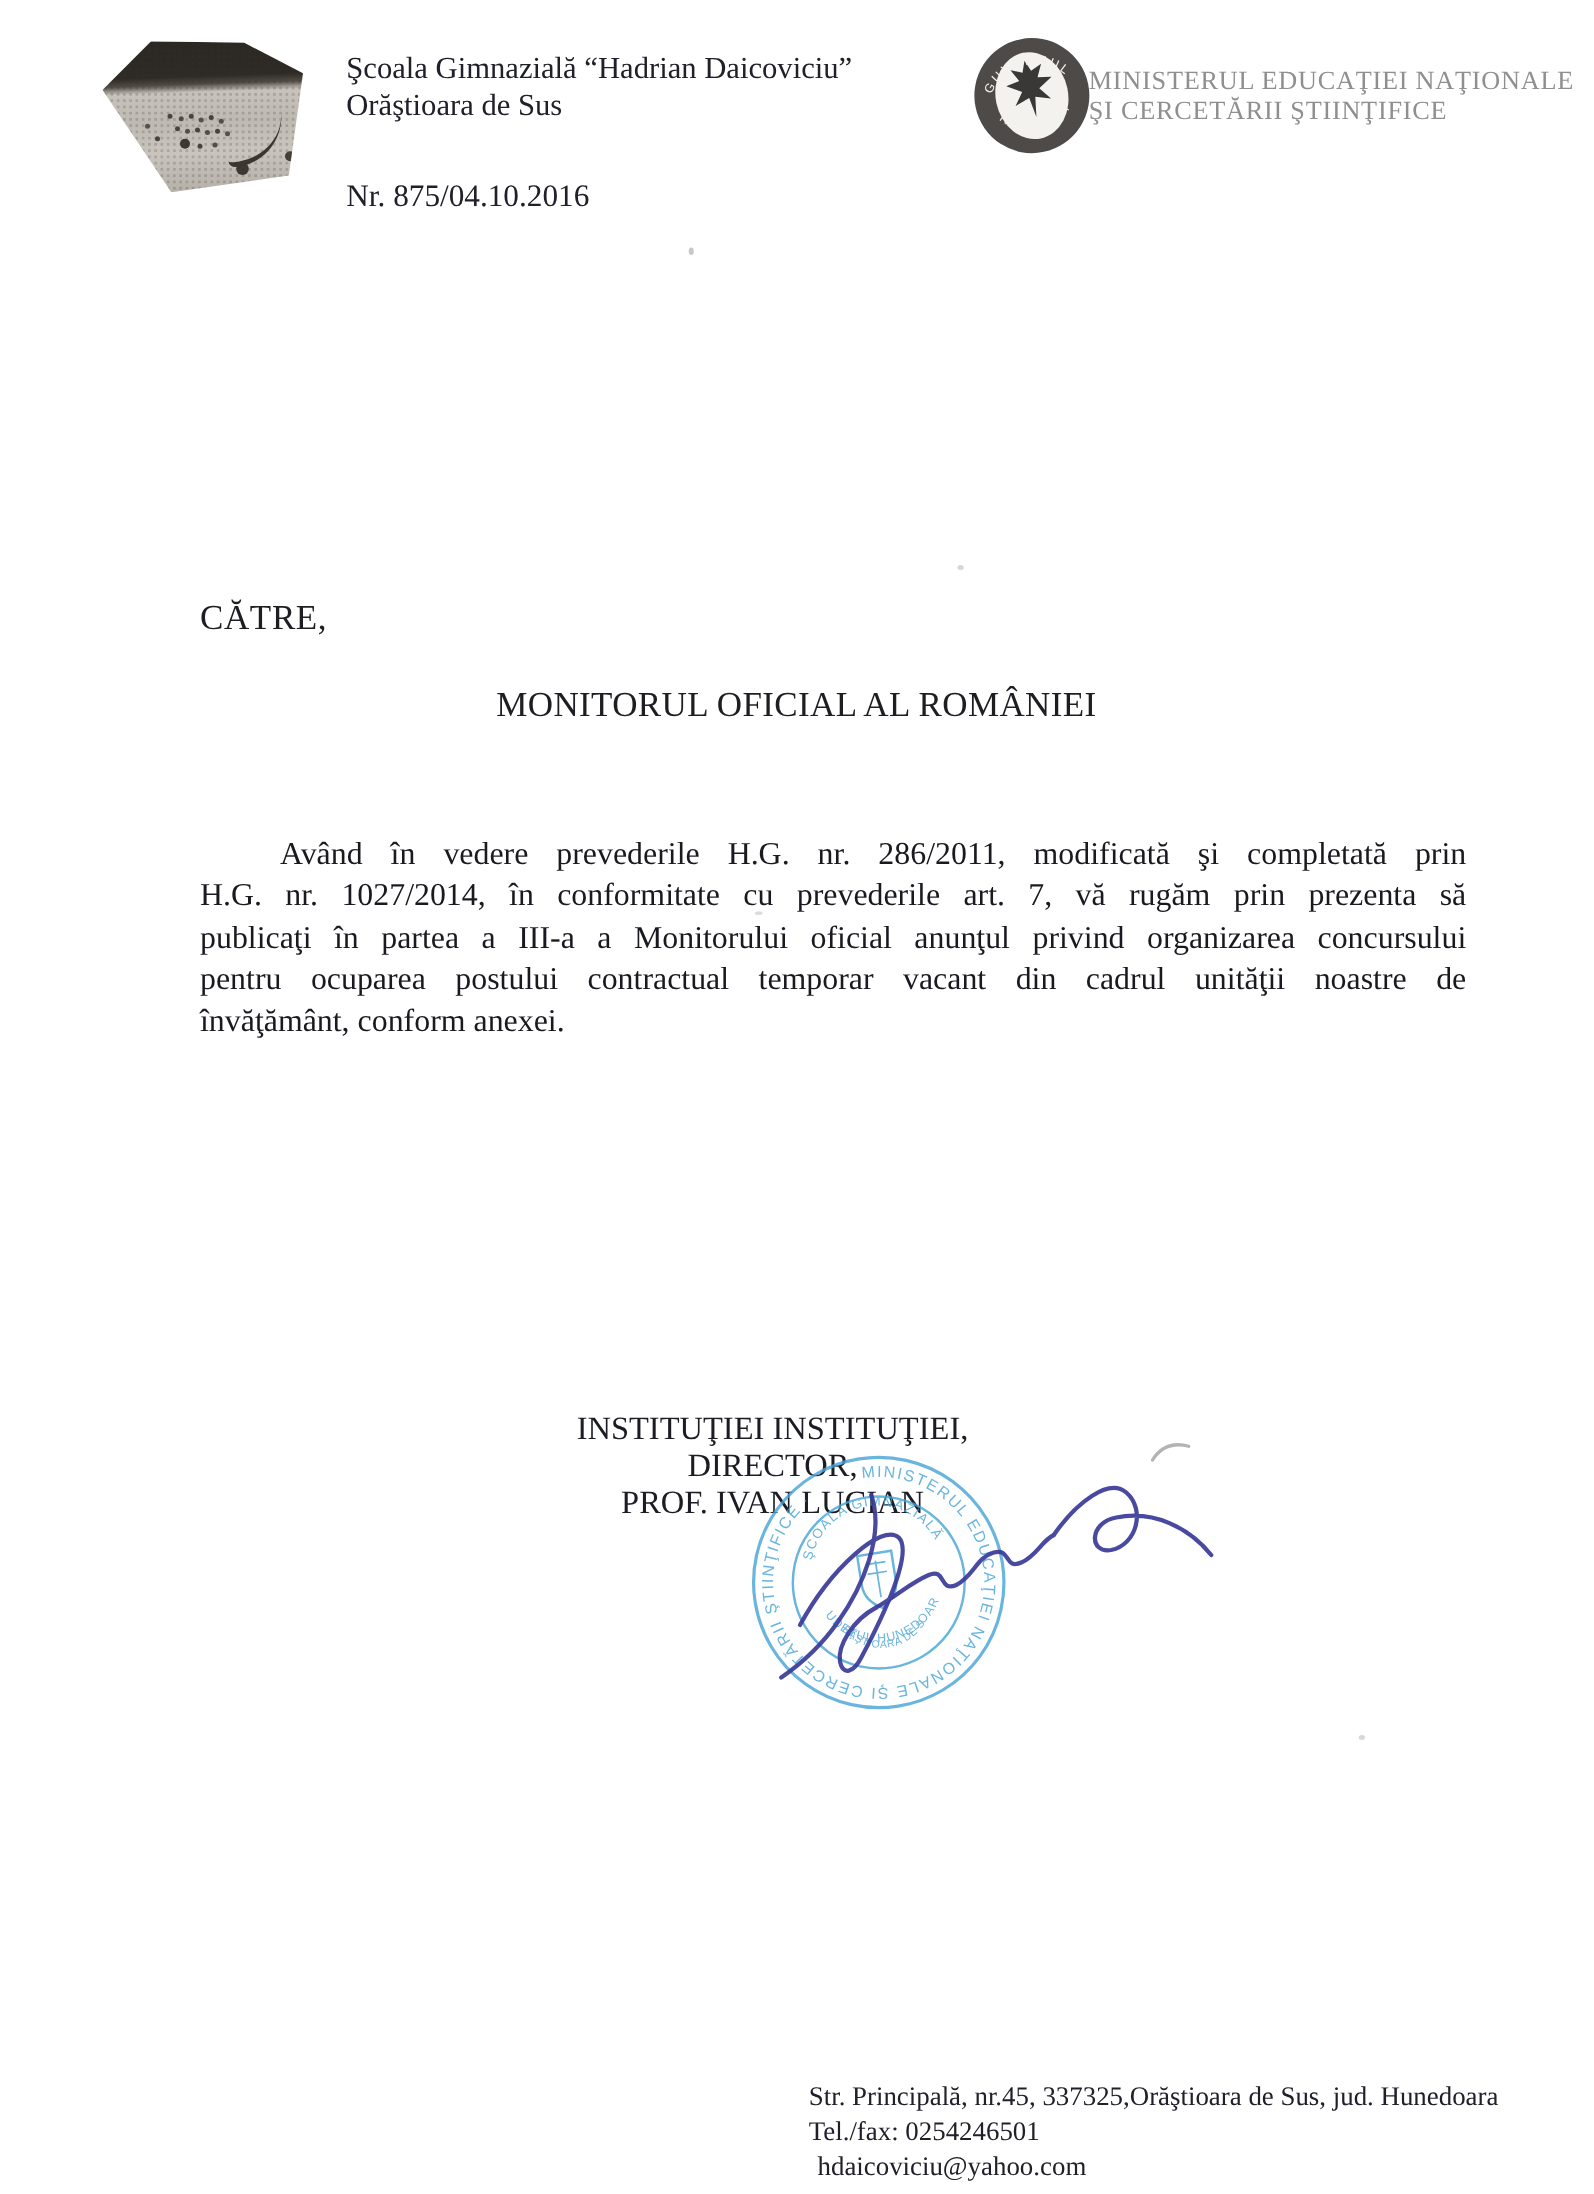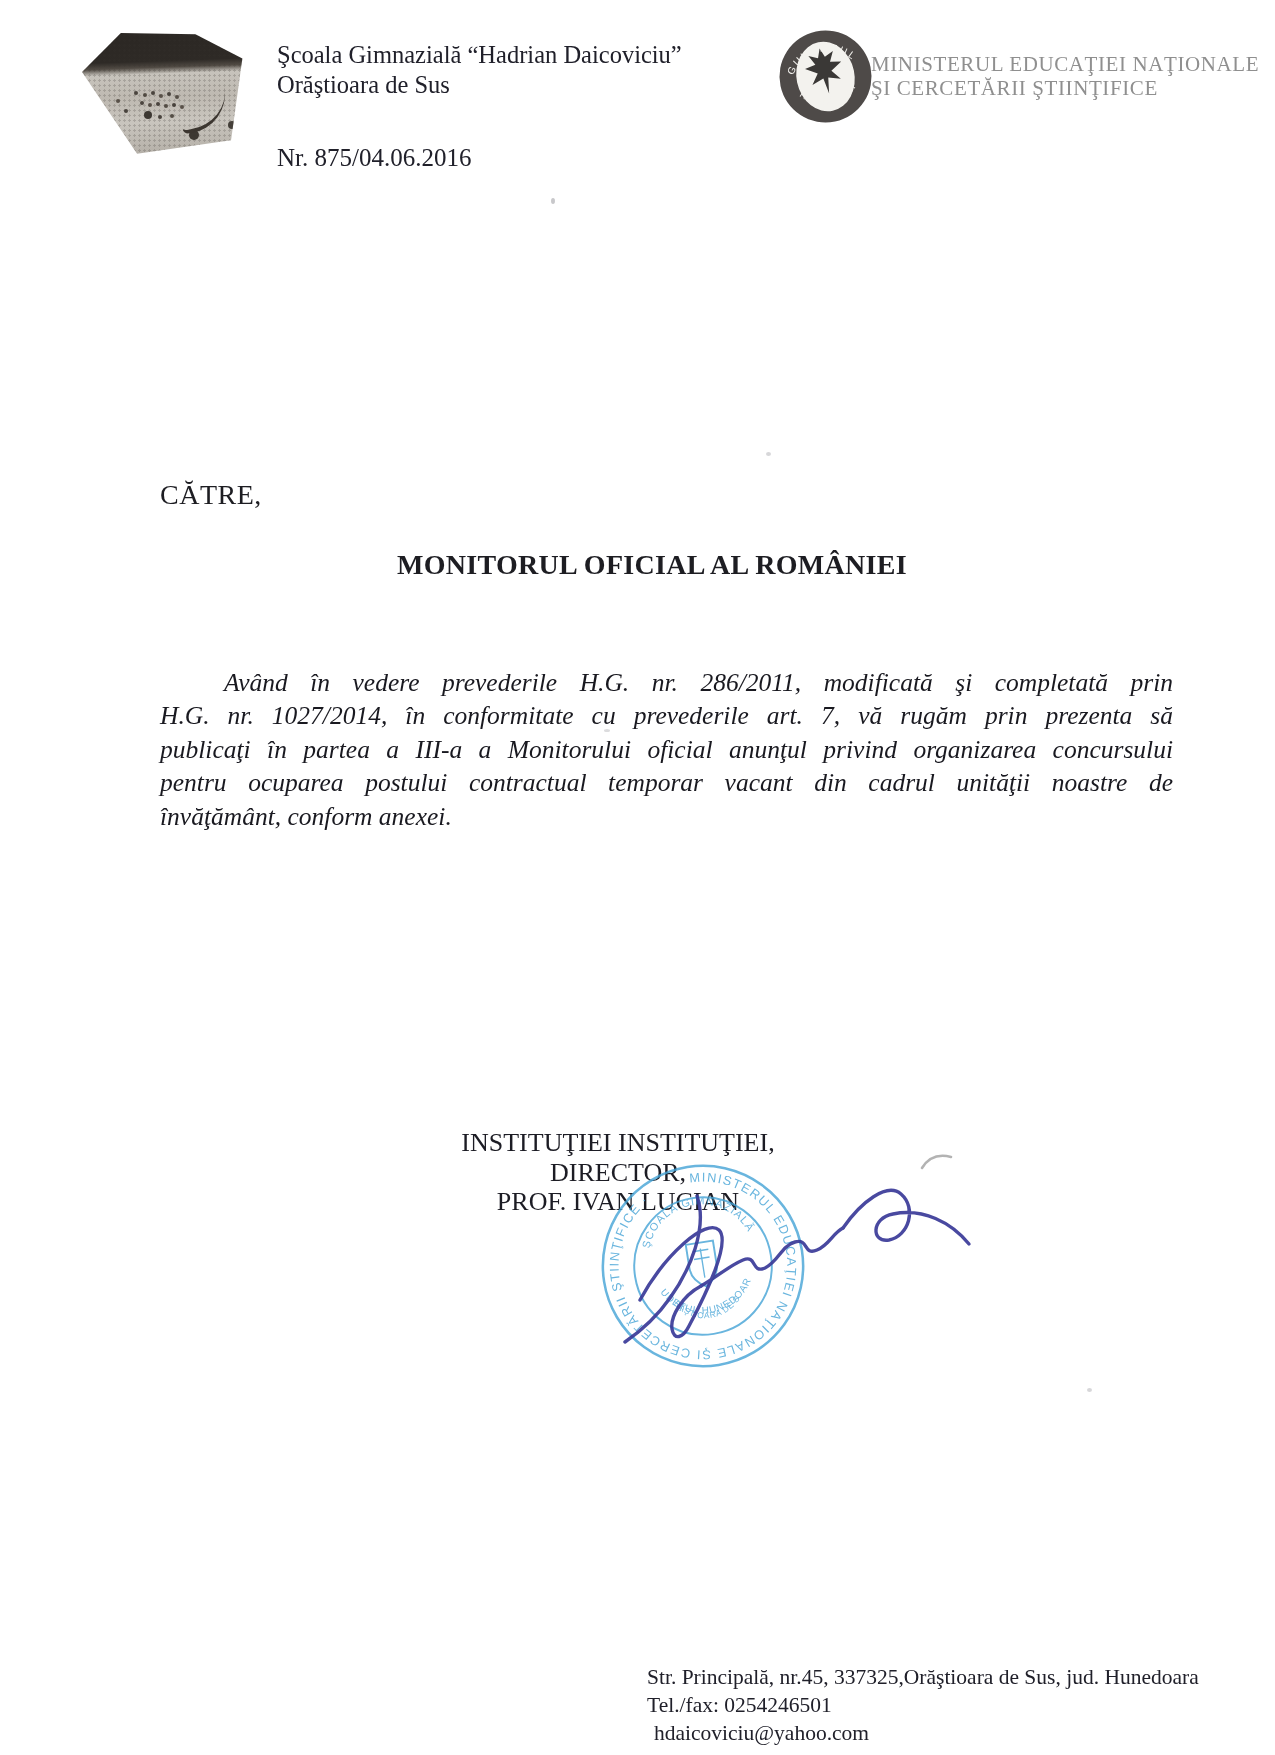--- a/index.html
+++ b/index.html
@@ -44,23 +44,23 @@
     font-size:25px;color:#20202a;
   }
   .gov-seal{position:absolute;left:752px;top:28px;width:97px;height:97px;transform:rotate(-12deg);}
   .ministry{
     position:absolute;left:846px;top:53px;
     font-size:21px;line-height:23.5px;letter-spacing:.6px;
     color:#8f8f8f;
   }
   
   .salutation{position:absolute;left:135px;top:479px;font-size:28px;letter-spacing:.5px;}
-  .recipient{position:absolute;left:372px;top:549px;font-size:28px;letter-spacing:.3px;font-weight:bold;}
+  .recipient{position:absolute;left:372px;top:549px;font-size:28px;letter-spacing:.3px;}
   .body-par{position:absolute;left:135px;top:666px;width:1013px;font-size:25.5px;line-height:33.4px;color:#191920;}
-  .body-line{text-align:justify;text-align-last:justify;font-style:italic;}
+  .body-line{text-align:justify;text-align-last:justify;}
   .body-line.first{text-indent:64px;}
   .body-line.last{text-align:right;text-align-last:left;}
   
   .sig-block{
     position:absolute;left:418px;top:1128px;width:350px;
     text-align:center;font-size:26px;line-height:29.5px;color:#1c1c24;
   }
   .stamp{position:absolute;left:570px;top:1158px;width:216px;height:216px;opacity:.8;transform:rotate(-9deg);}
   .signature{position:absolute;left:545px;top:1178px;width:420px;height:185px;opacity:.92;}
   .pencil-mark{position:absolute;left:895px;top:1150px;width:34px;height:22px;opacity:.75;}
@@ -85,21 +85,21 @@
   <div class="photo">
     <div class="photo-marks"></div>
     <div class="photo-curve"></div>
   </div>
 
   <div class="school-name">
     <div>Şcoala Gimnazială “Hadrian Daicoviciu”</div>
     <div>Orăştioara de Sus</div>
   </div>
 
-  <div class="ref-number">Nr. 875/04.06.2016</div>
+  <div class="ref-number">Nr. 875/04.10.2016</div>
 
   <svg class="gov-seal" viewBox="0 0 97 97">
     <circle cx="48.5" cy="48.5" r="46" fill="#4e4a48"></circle>
     <ellipse cx="48.5" cy="48.5" rx="29" ry="35" fill="#f3f2ee"></ellipse>
     <path fill="#3a3836" d="M48.5 20 L52 29 L61 25 L56 35 L67 37 L55.5 44 L63 54 L51 50 L48.5 66 L46 50 L34 54 L41.5 44 L30 37 L41 35 L36 25 L45 29 Z"></path>
     <path id="sealTopArc" fill="none" d="M 11.5 56 A 37.5 37.5 0 0 1 85.5 54"></path>
     <path id="sealBottomArc" fill="none" d="M 11.5 44 A 37.5 37.5 0 0 0 85.5 46"></path>
     <text font-family="Liberation Sans, sans-serif" font-size="10" letter-spacing="2.2" fill="#f3f2ee">
       <textPath href="#sealTopArc" startOffset="50%" text-anchor="middle">GUVERNUL</textPath>
     </text>

